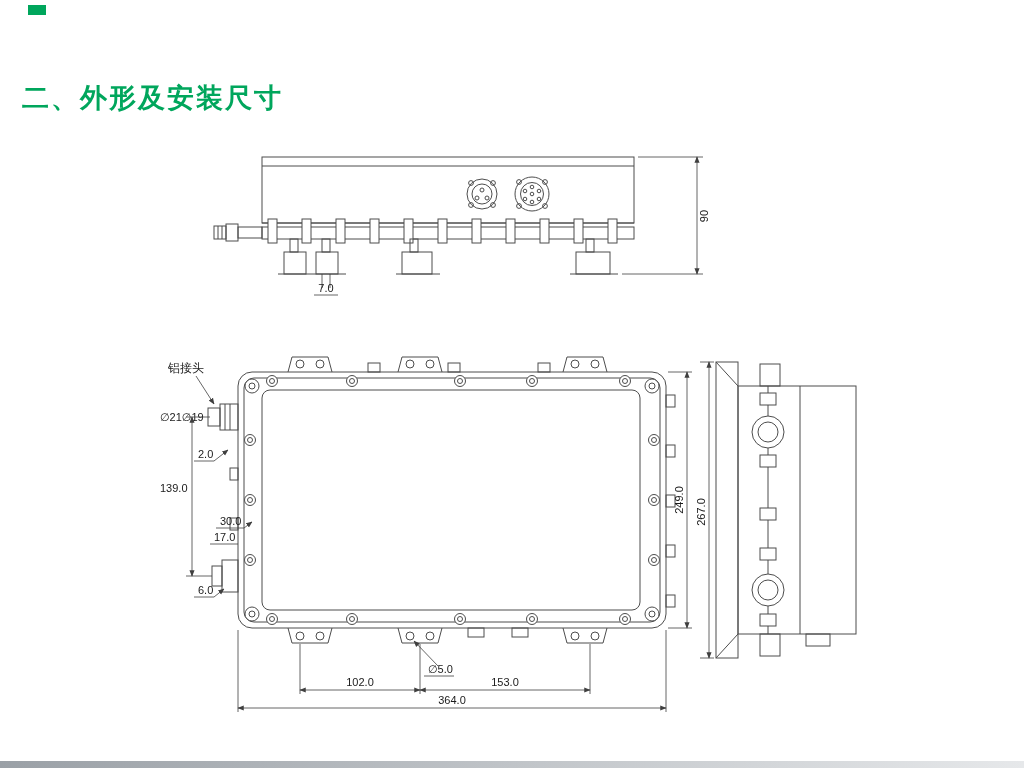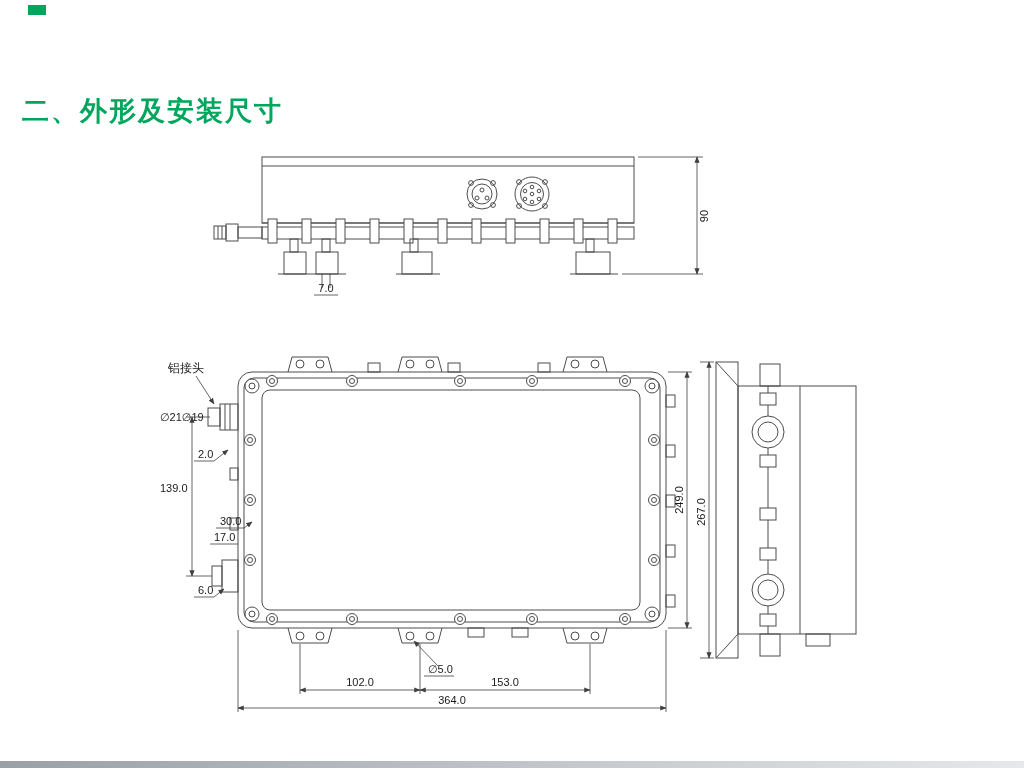--- a/index.html
+++ b/index.html
@@ -1,19 +1,19 @@
 <!DOCTYPE html>
 <html><head>
 <meta charset="utf-8">
 <style>
   html,body{margin:0;padding:0;background:#fff;}
   #slide{position:relative;width:1024px;height:768px;background:#ffffff;overflow:hidden;
          font-family:"Liberation Sans",sans-serif;}
   #corner-mark{position:absolute;left:28px;top:5px;width:18px;height:10px;background:#00a65c;}
-  #page-title{position:absolute;left:22px;top:93px;font-size:27px;font-weight:bold;
+  #page-title{position:absolute;left:22px;top:80px;font-size:27px;font-weight:bold;
               color:#00a65c;letter-spacing:2px;}
   #bottom-bar{position:absolute;left:0;bottom:0;width:100%;height:7px;
               background:linear-gradient(to right,#9aa0a6,#e6e8ea);}
   svg{position:absolute;left:0;top:0;}
   .ln{stroke:#4d4d4d;stroke-width:1;fill:none;}
   .lnf{stroke:#4d4d4d;stroke-width:1;fill:#ffffff;}
   .dim{stroke:#3f3f3f;stroke-width:0.8;fill:none;}
   .txt{font-family:"Liberation Sans",sans-serif;font-size:11px;fill:#1a1a1a;}
   .txtc{text-anchor:middle;}
   .txtz{font-size:12px;}

